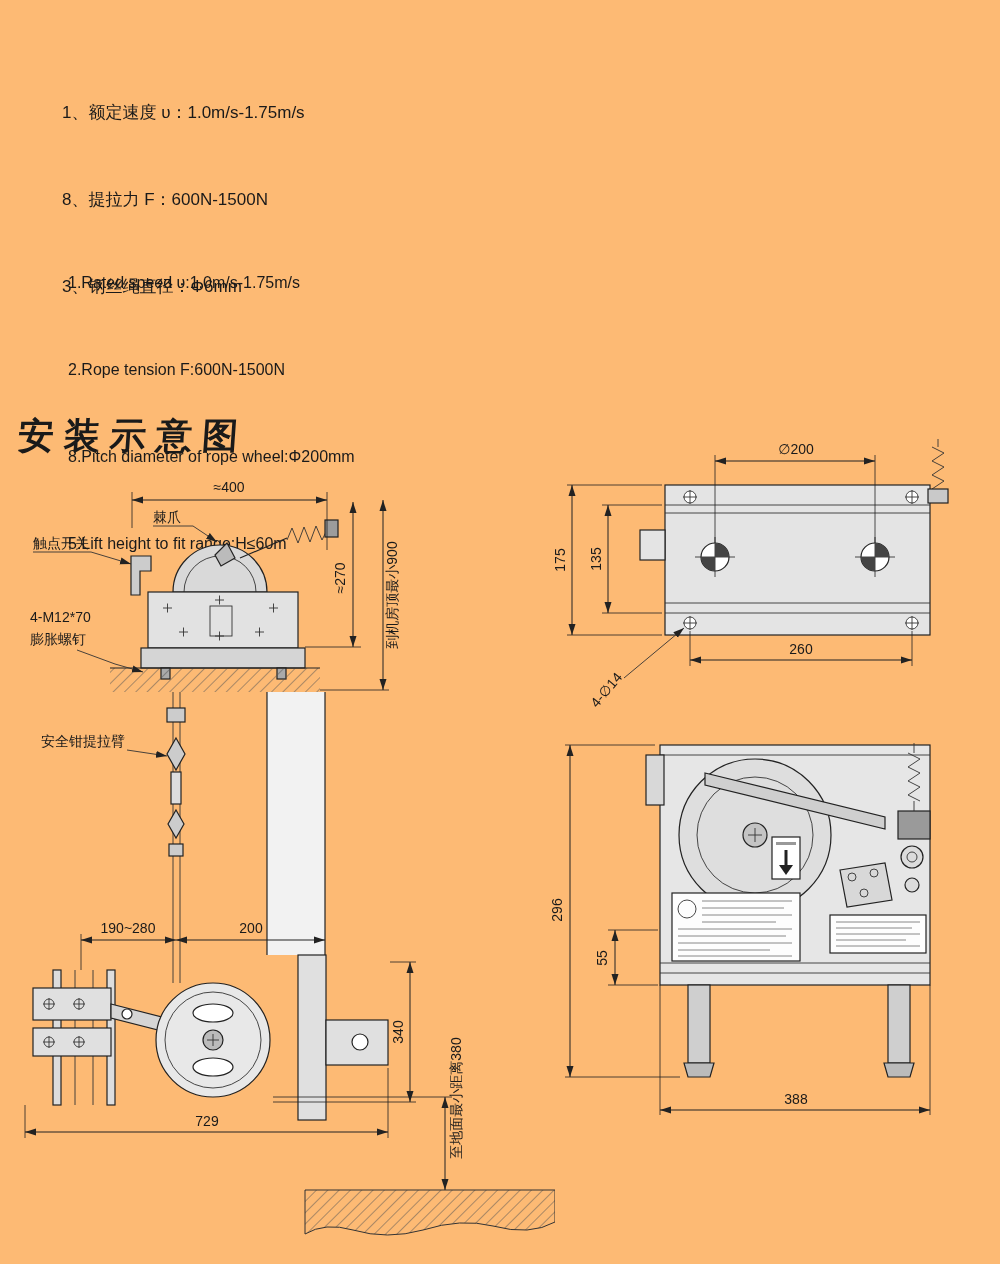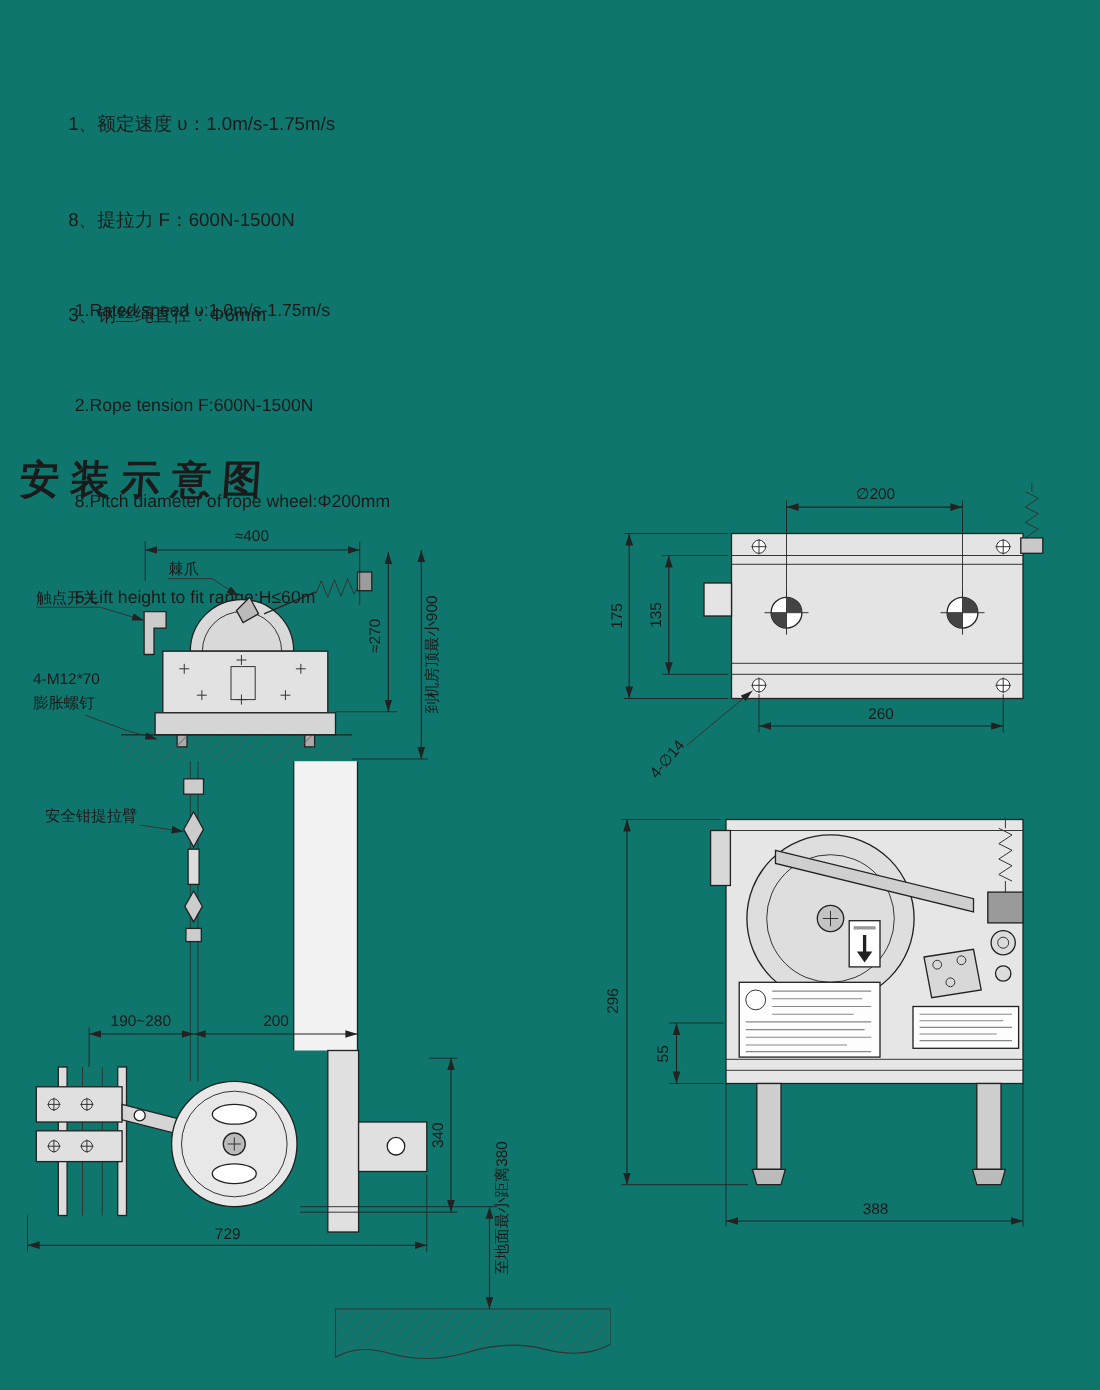--- a/index.html
+++ b/index.html
@@ -1,16 +1,16 @@
 <!DOCTYPE html>
 <html><head>
 <meta charset="utf-8">
 <style>
   html,body{margin:0;padding:0;background:#ffffff;}
-  .page{position:relative;width:1000px;height:1264px;background:#0f766e;
+  .page{position:relative;width:1000px;height:1264px;background:#fdba74;
         font-family:"Liberation Sans",sans-serif;color:#1a1a1a;overflow:hidden;}
   .specs{position:absolute;white-space:pre;}
   .specs-cn{left:62px;top:40px;font-size:17px;line-height:29px;}
   .specs-en{left:68px;top:210px;font-size:16px;line-height:29px;}
   .section-title{position:absolute;left:18px;top:412px;font-size:36px;font-weight:bold;
         font-family:"DejaVu Serif",serif;letter-spacing:10px;transform:skewX(-4deg);}
   svg{position:absolute;}
   #side-view{left:15px;top:450px;}
   #top-view{left:540px;top:435px;}
   #front-view{left:540px;top:725px;}

